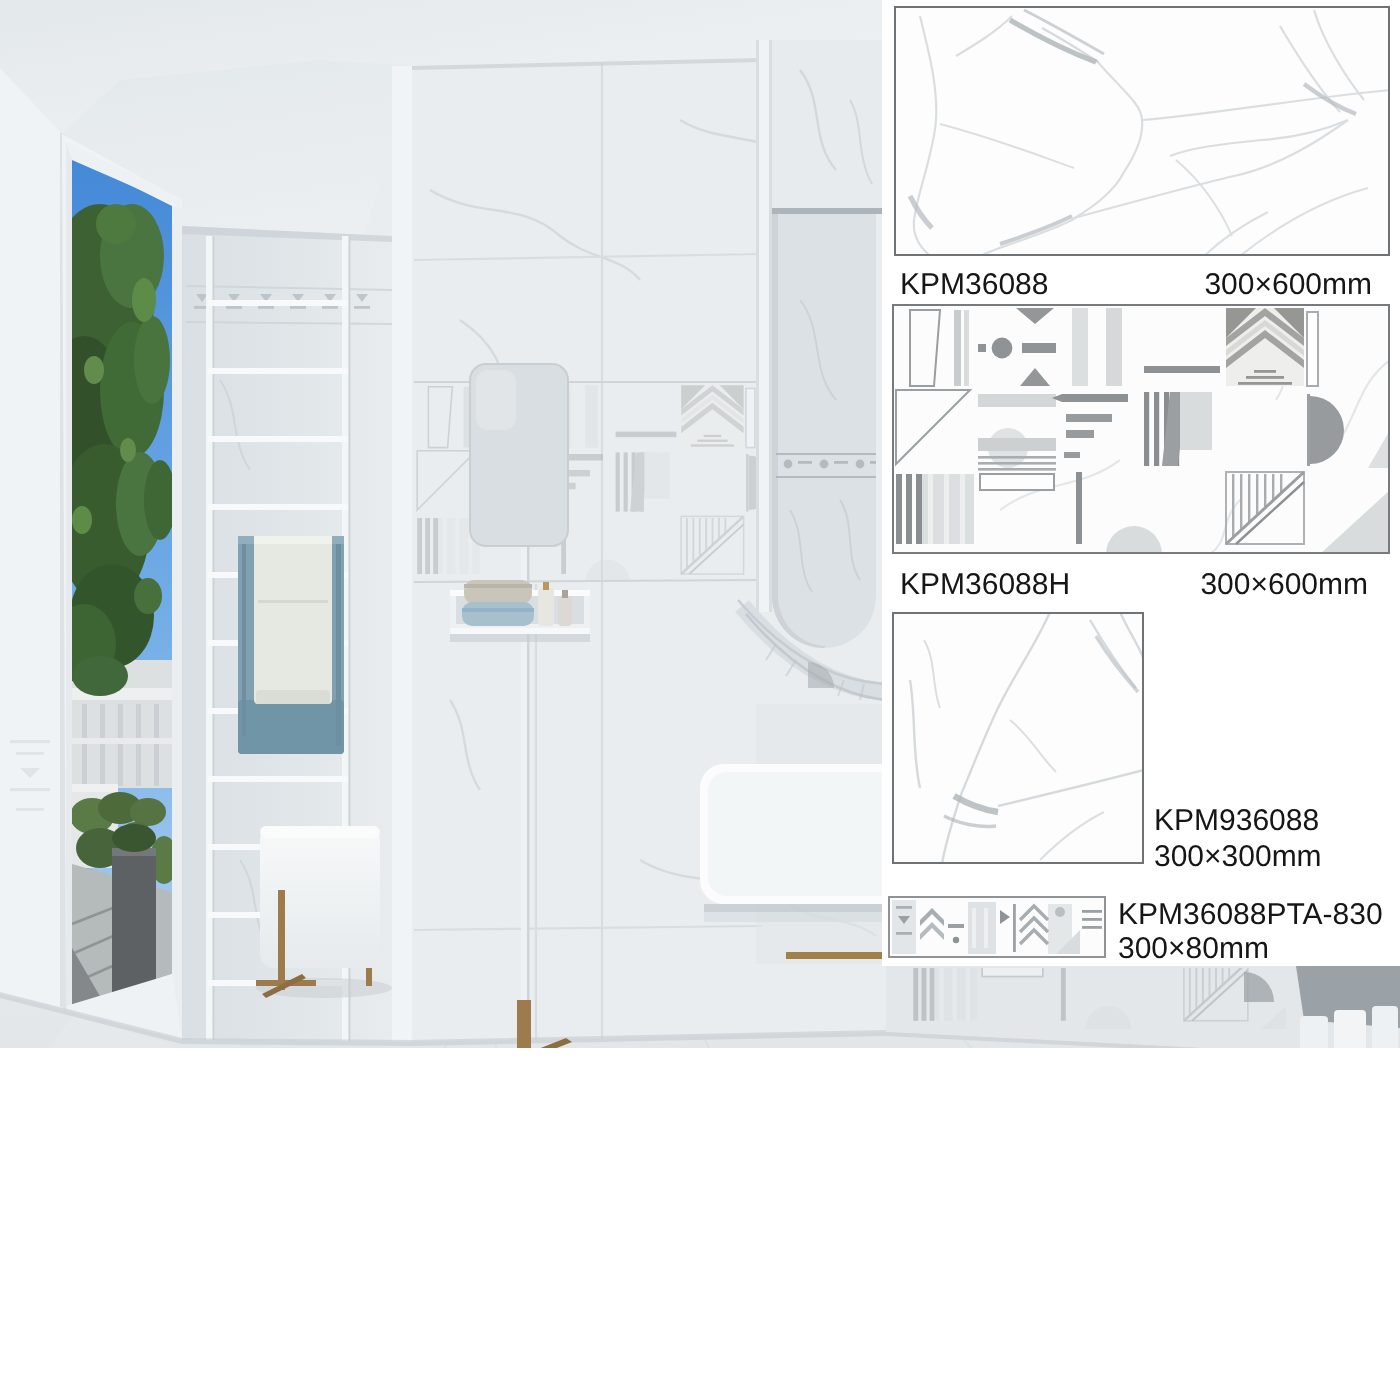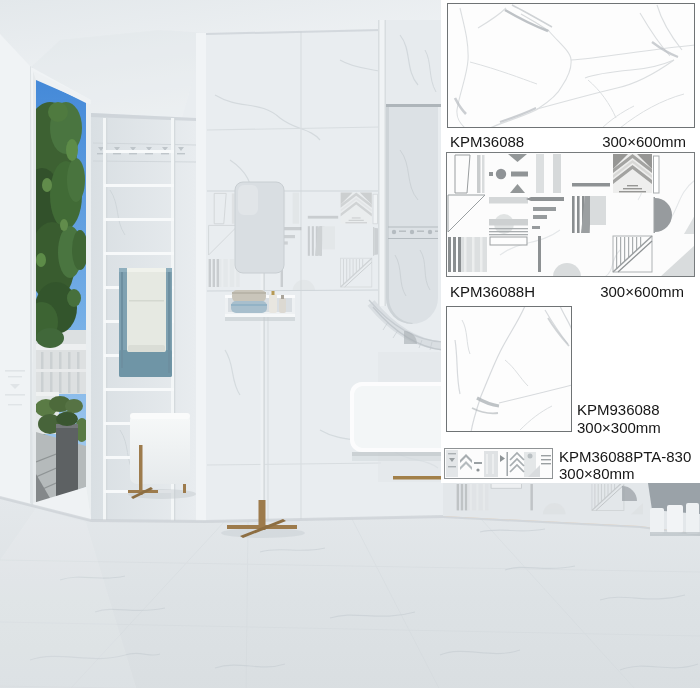--- a/index.html
+++ b/index.html
@@ -1,16 +1,16 @@
 <!DOCTYPE html>
 <html><head>
 <meta charset="utf-8">
 <style>
 html,body{margin:0;padding:0;background:#fff}
-#c{position:relative;width:700px;height:688px;overflow:hidden;background:#fdba74;font-family:"Liberation Sans",sans-serif}
+#c{position:relative;width:700px;height:524px;overflow:hidden;background:#fdba74;font-family:"Liberation Sans",sans-serif}
 svg{position:absolute;top:0;left:0;display:block}
 text{font-family:"Liberation Sans",sans-serif}
 </style>
 </head>
 <body>
 <div id="c">
 <svg width="700" height="700" viewBox="0 0 700 700">
 <defs>
 <linearGradient id="skyg" x1="0" y1="0" x2="0" y2="1">
 <stop offset="0" stop-color="#4489d8"></stop>

